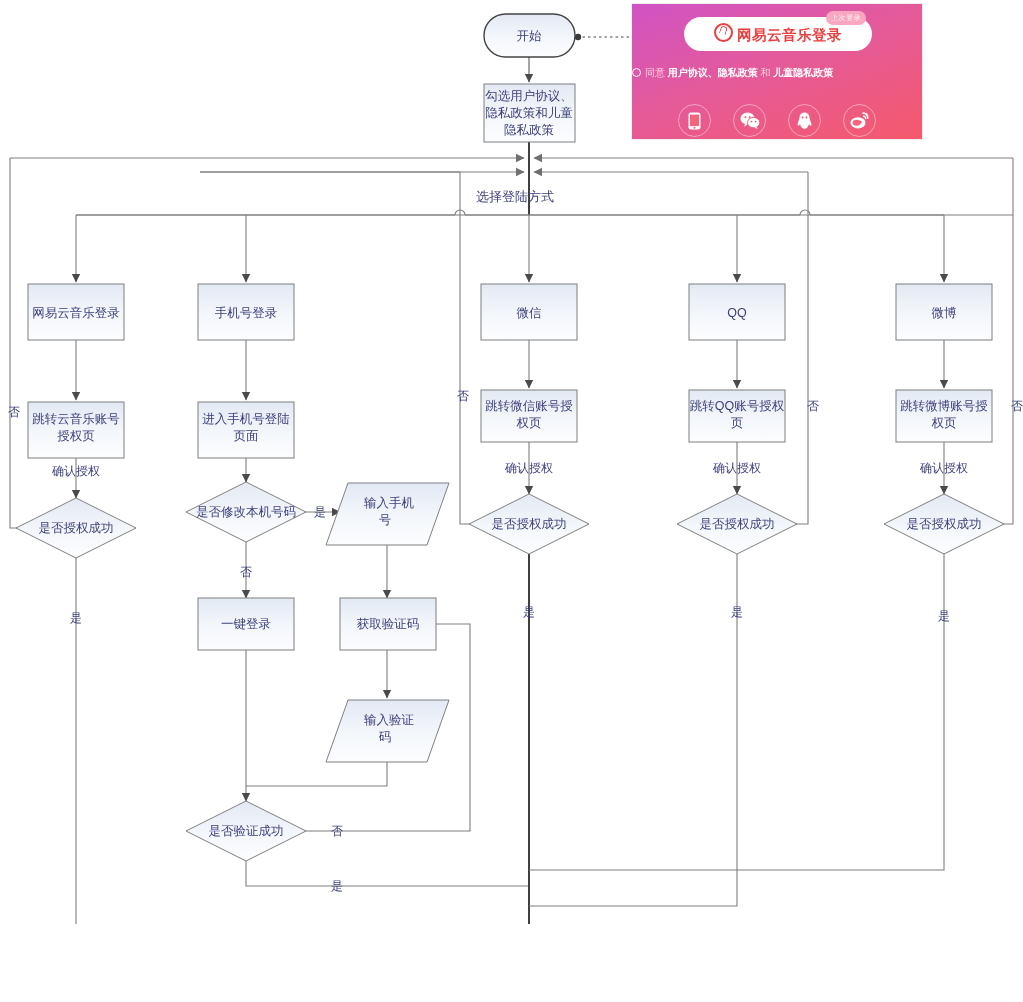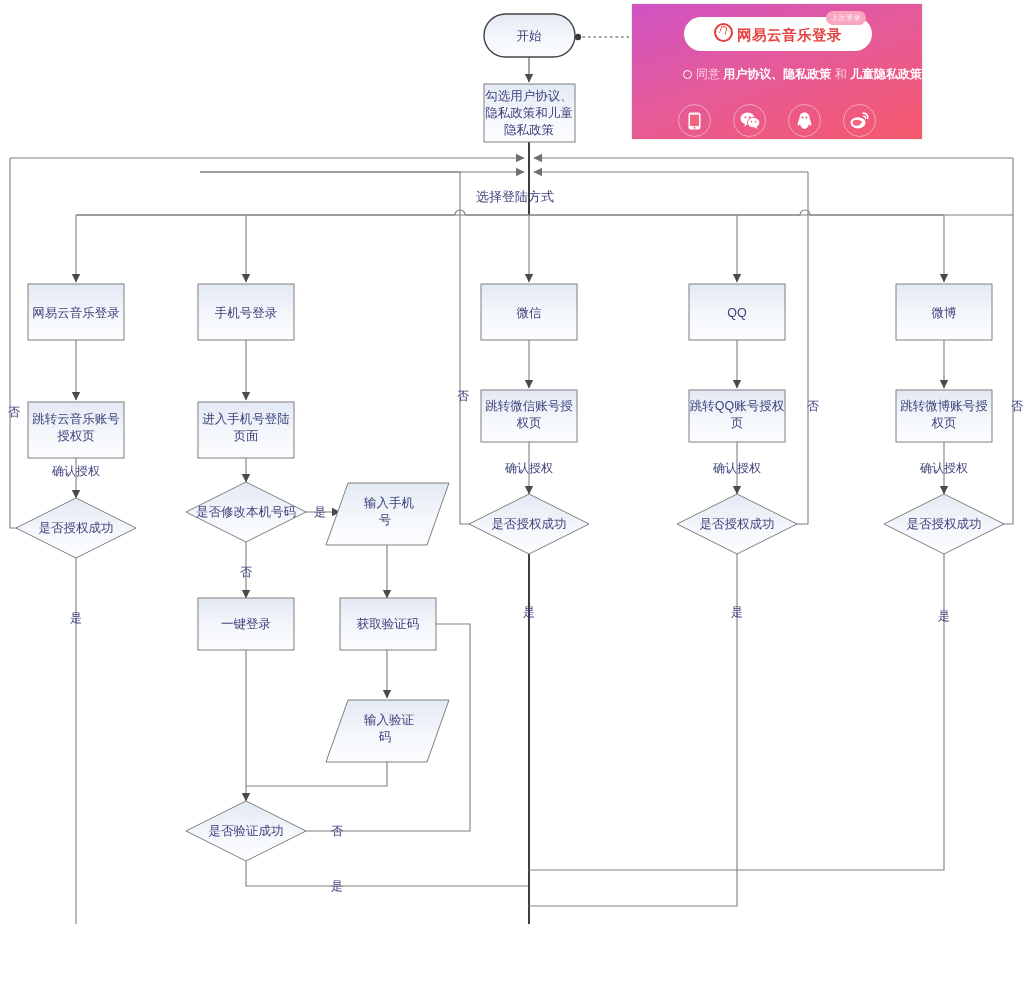--- a/index.html
+++ b/index.html
@@ -21,22 +21,22 @@
   .card-btn .lbl{font-size:14.5px;font-weight:bold;color:#e8403f;letter-spacing:.5px;
             font-family:"Liberation Sans","DejaVu Sans",sans-serif;white-space:nowrap;}
   .ncm-logo{display:inline-block;width:15px;height:15px;border-radius:50%;
             border:2px solid #e8403f;position:relative;margin-right:4px;vertical-align:-2px;}
   .ncm-logo:after{content:"";position:absolute;left:4px;top:1px;width:5px;height:7px;
             border:1.6px solid #e8403f;border-radius:50% 50% 0 0;border-bottom:none;
             transform:rotate(18deg);}
   .badge{position:absolute;left:194px;top:7px;background:#f9a6c0;color:#fff6f9;
          font-size:7px;border-radius:7px;padding:2px 5px;letter-spacing:.5px;
          font-family:"Liberation Sans","DejaVu Sans",sans-serif;white-space:nowrap;}
-  .agree{position:absolute;left:0;top:62px;width:290px;text-align:right;
-         font-size:12px;color:#ffe3ec;font-family:"Liberation Sans","DejaVu Sans",sans-serif;white-space:nowrap;}
+  .agree{position:absolute;left:0;top:62px;width:290px;text-align:left;
+         font-size:10px;color:#ffe3ec;font-family:"Liberation Sans","DejaVu Sans",sans-serif;white-space:nowrap;}
   .agree .circ{display:inline-block;width:7px;height:7px;border:1px solid #fff;border-radius:50%;
                vertical-align:-1px;margin-right:4px;}
   .agree .lk{color:#ffffff;font-weight:bold;}
   .agree .pl{color:#ffd0e0;}
   .icons{position:absolute;left:0;top:100px;width:290px;display:flex;justify-content:center;gap:22px;}
   .ic{width:31px;height:31px;border-radius:50%;border:1px solid rgba(255,255,255,.45);
       display:flex;align-items:center;justify-content:center;}
   .ic svg{display:block;}
 </style>
 </head>

